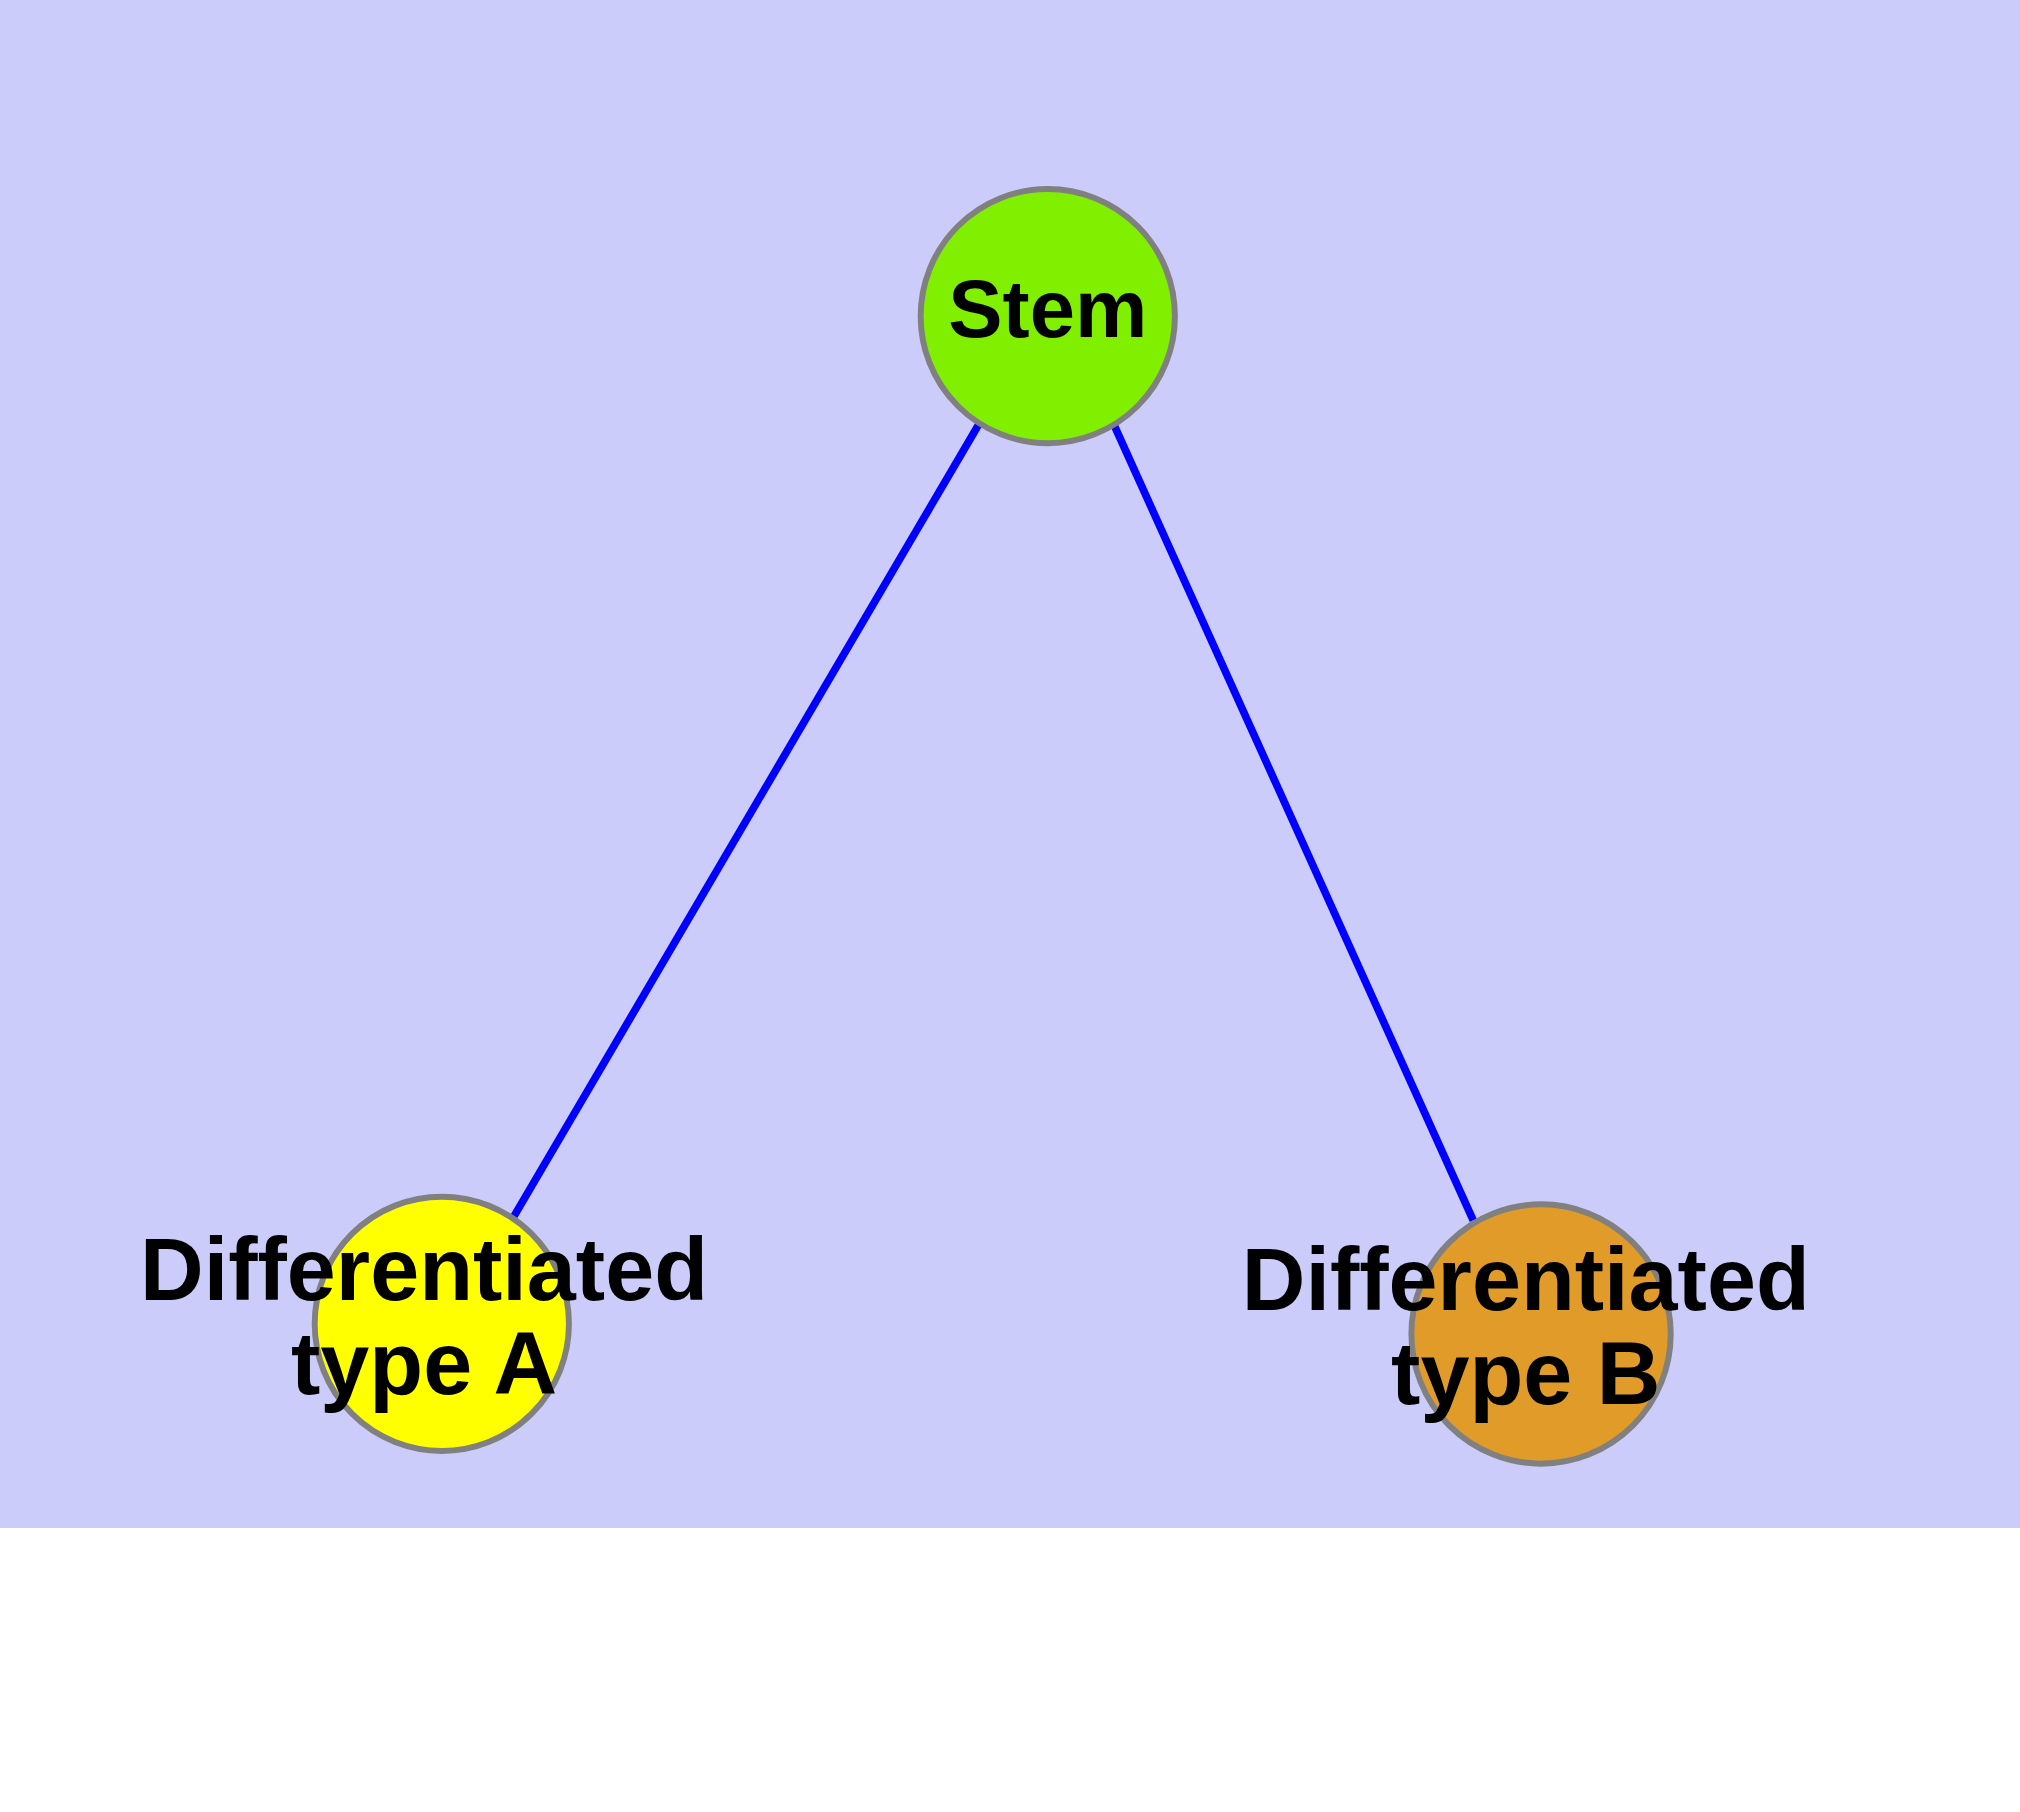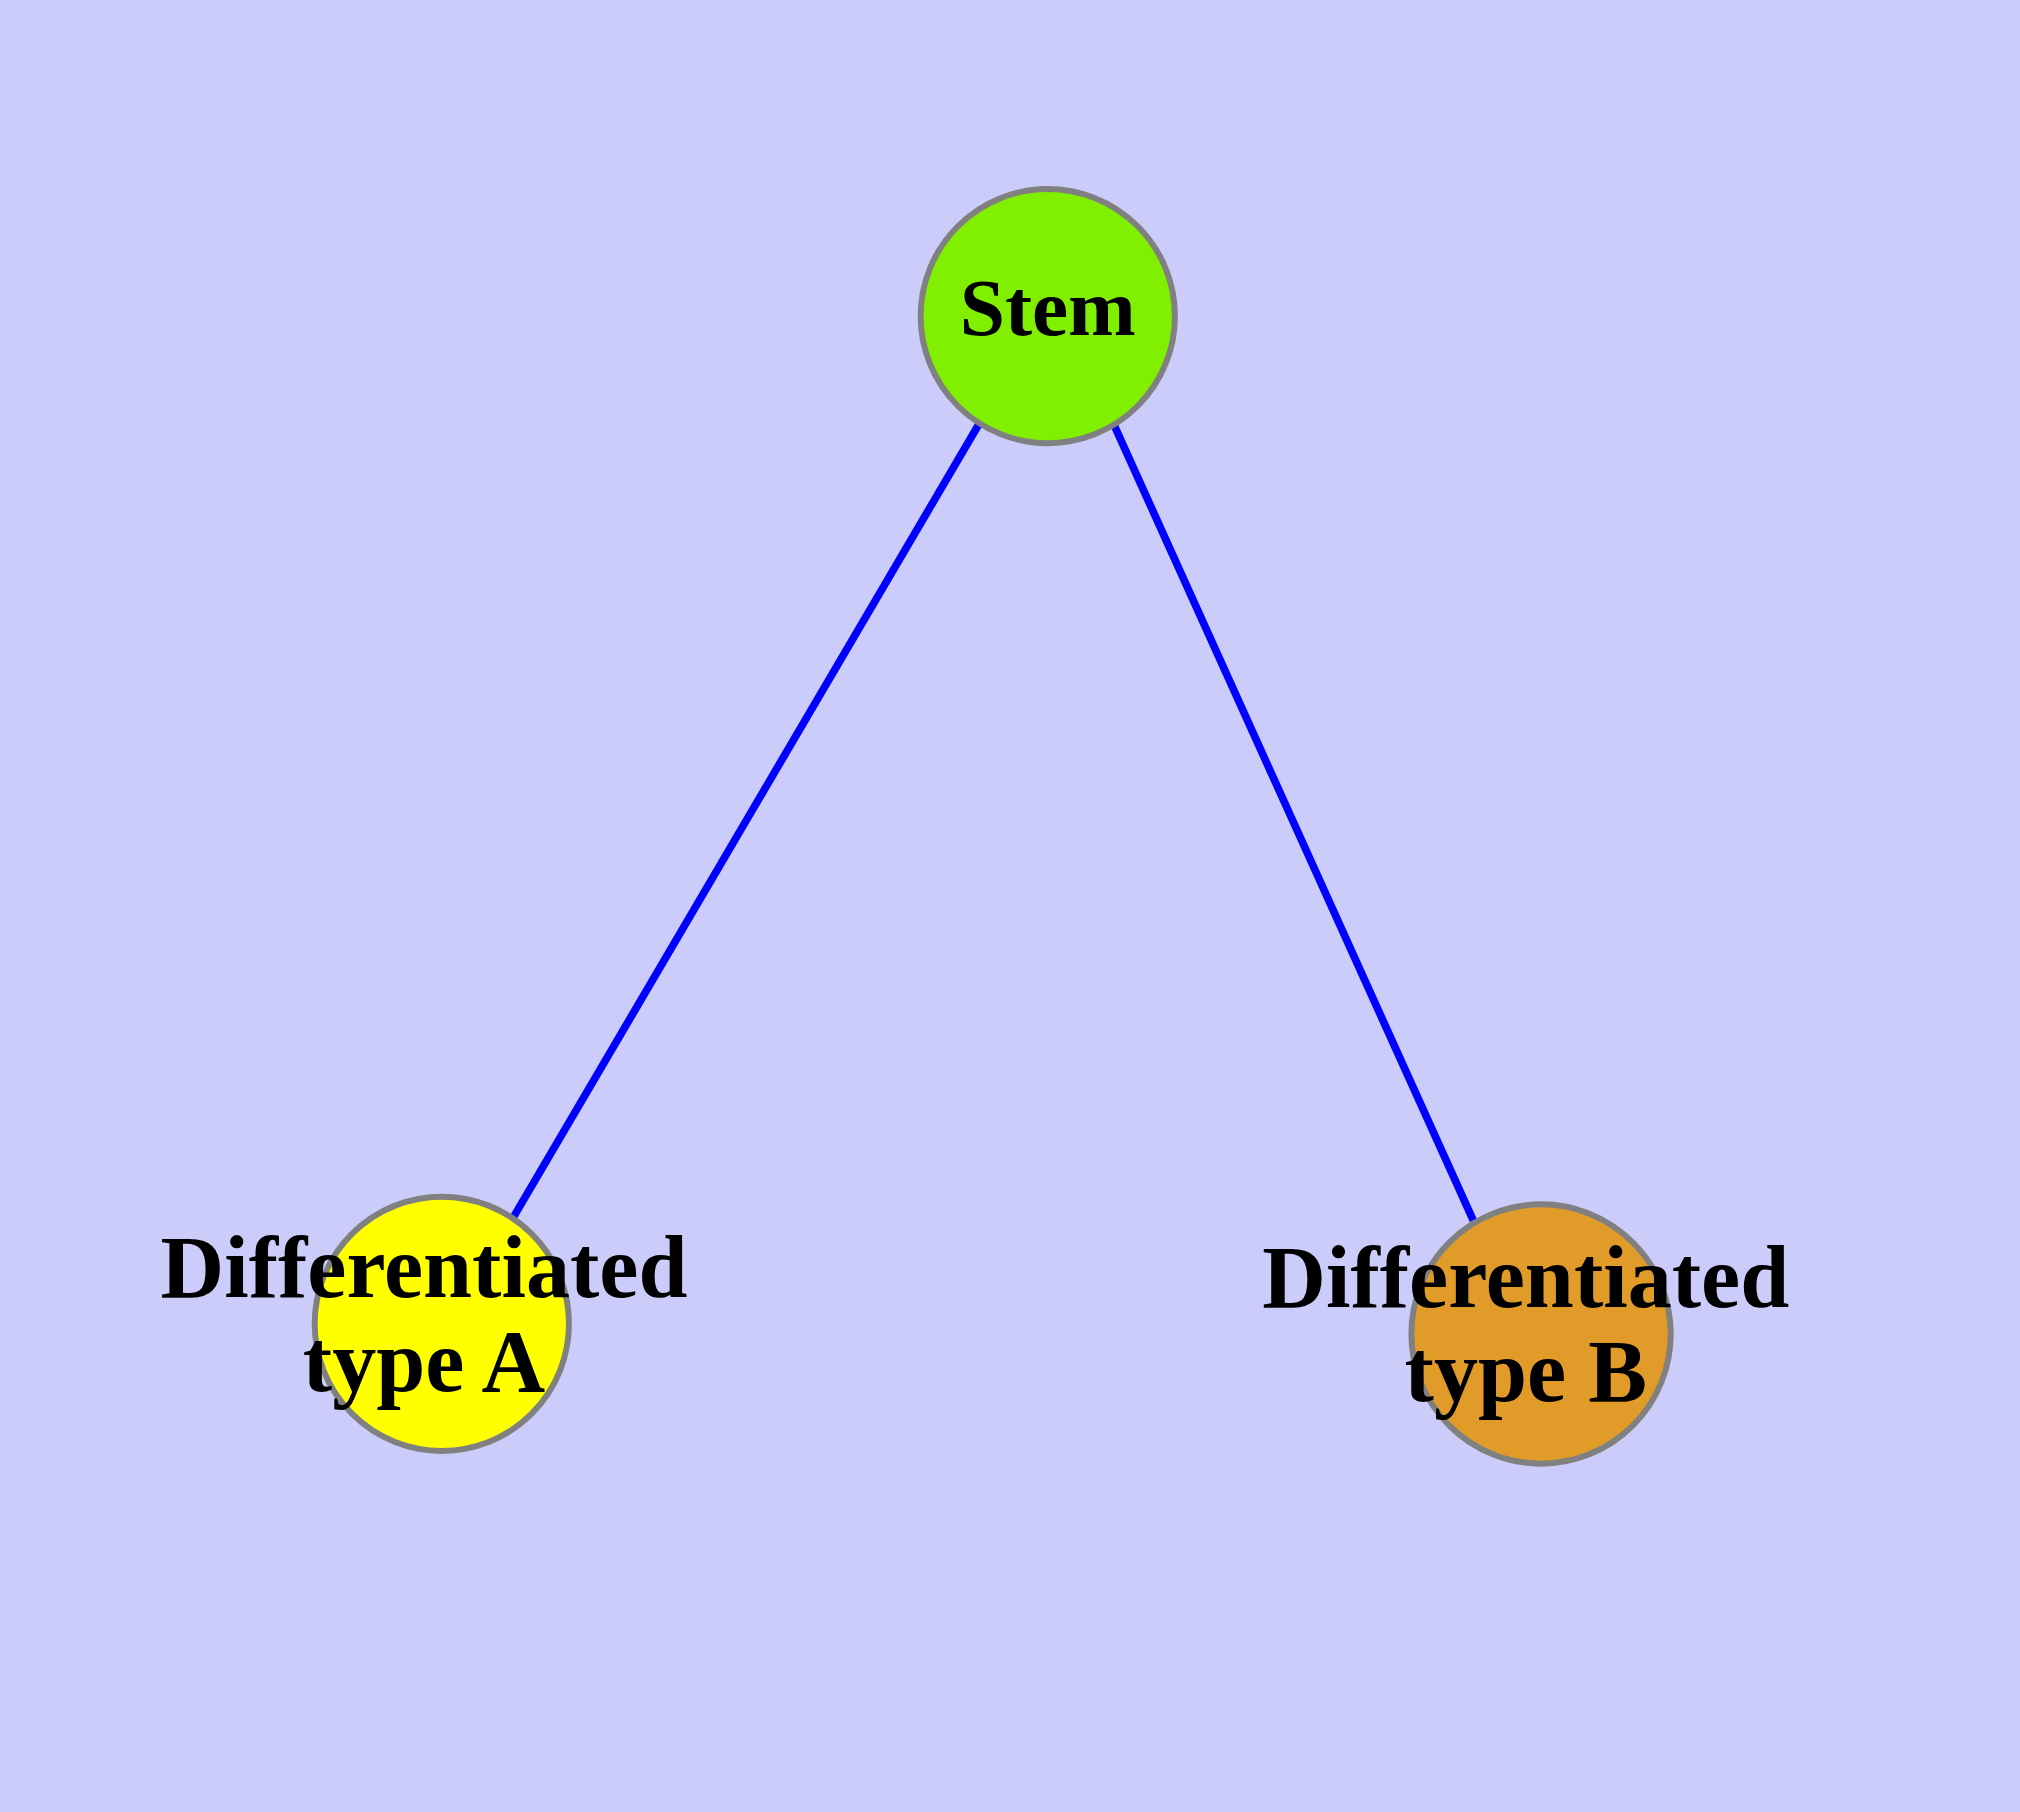--- a/index.html
+++ b/index.html
@@ -33,21 +33,21 @@
     text-anchor: middle;
     dominant-baseline: middle;
     paint-order: normal;
   }
   .node-label-stem { font-size: 96px; }
   .node-label-leaf { font-size: 104px; }
 </style>
 </head>
 <body>
 
-<div id="canvas" style="width: 2021px; height: 1812px; font-family: Liberation Serif, serif;">
+<div id="canvas" style="width: 2021px; height: 1528px;">
 
   <div id="bg-rect" style="background: rgb(204, 204, 250);"></div>
 
   <svg id="graph-svg" viewBox="0 0 2384 2138" xmlns="http://www.w3.org/2000/svg" style="width: 2021px; height: 1812px;">
 
     <g id="edge-layer">
       <line id="edge-0" stroke-linecap="butt" x1="1155" y1="500" x2="605" y2="1437" stroke="#0000ff" stroke-width="9"></line>
       <line id="edge-1" stroke-linecap="butt" x1="1314" y1="501" x2="1738" y2="1440" stroke="#0000ff" stroke-width="9"></line>
     </g>
 

